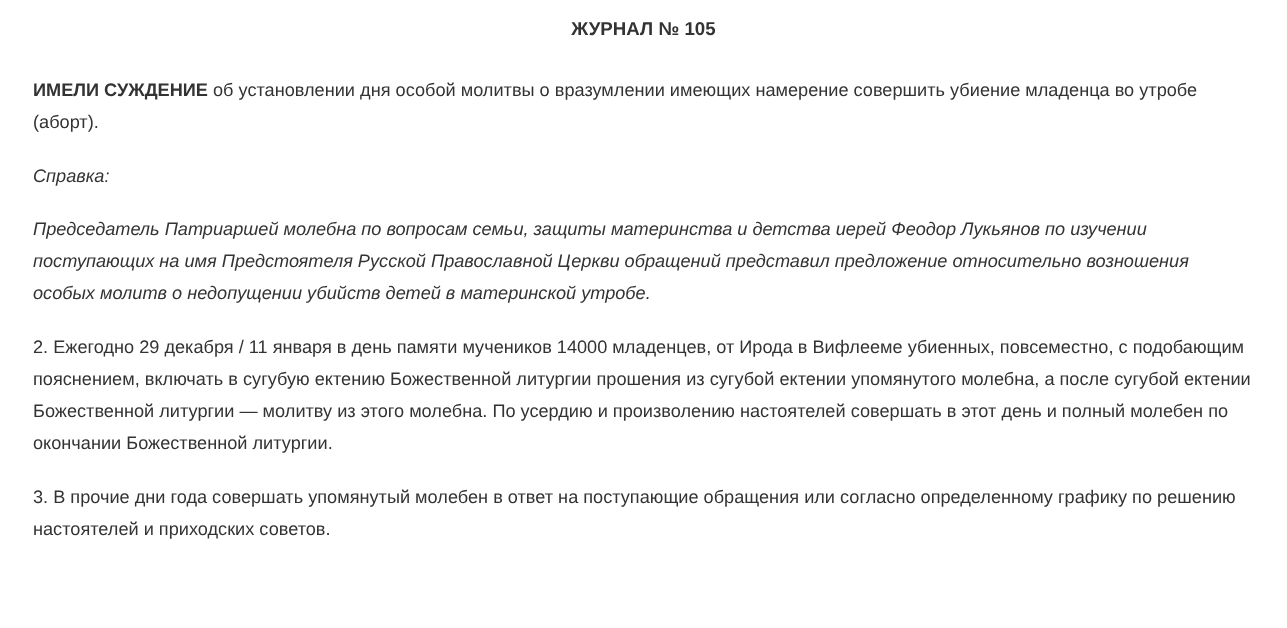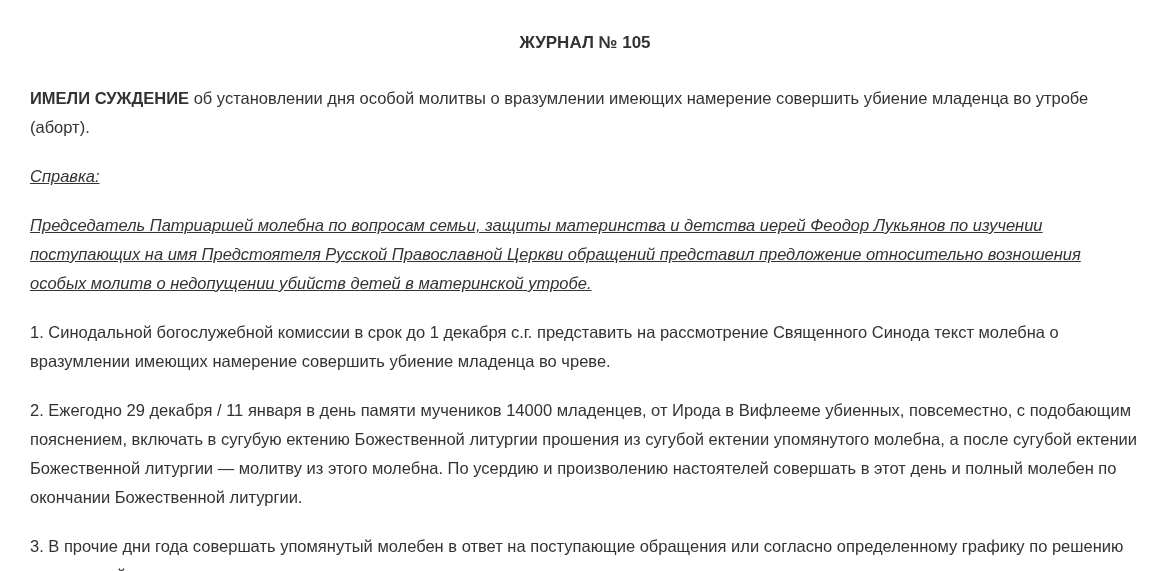--- a/index.html
+++ b/index.html
@@ -4,21 +4,21 @@
 <style>
   html, body {
     margin: 0;
     padding: 0;
     background: #ffffff;
   }
   .page {
     width: 1170px;
     height: 571px;
     box-sizing: border-box;
-    padding: 32px 30px 0 30px;
+    padding: 16px 30px 0 30px;
     background: #ffffff;
     color: #333333;
     font-family: "Liberation Sans", sans-serif;
     font-size: 16.5px;
     line-height: 29px;
     overflow: hidden;
   }
   .doc-title {
     margin: 0 0 30px 0;
     text-align: center;
@@ -27,36 +27,34 @@
     line-height: 22px;
   }
   .para {
     margin: 0 0 20px 0;
   }
   .bold {
     font-weight: bold;
   }
   .italic {
     font-style: italic;
-    text-decoration: underline;
   }
 </style>
 </head>
 <body>
 
 <div class="page">
 
   <h1 class="doc-title">ЖУРНАЛ № 105</h1>
 
   <p class="para"><span class="bold">ИМЕЛИ СУЖДЕНИЕ</span><span> об установлении дня особой молитвы о вразумлении имеющих намерение совершить убиение младенца во утробе (аборт).</span></p>
 
   <p class="para italic">Справка:</p>
 
   <p class="para italic">Председатель Патриаршей молебна по вопросам семьи, защиты материнства и детства иерей Феодор Лукьянов по изучении поступающих на имя Предстоятеля Русской Православной Церкви обращений представил предложение относительно возношения особых молитв о недопущении убийств детей в материнской утробе.</p>
 
 
-  <p class="para">1. Синодальной богослужебной комиссии в срок до 1 декабря с.г. представить на рассмотрение Священного Синода текст молебна о вразумлении имеющих намерение совершить убиение младенца во чреве.</p>
 
   <p class="para">2. Ежегодно 29 декабря / 11 января в день памяти мучеников 14000 младенцев, от Ирода в Вифлееме убиенных, повсеместно, с подобающим пояснением, включать в сугубую ектению Божественной литургии прошения из сугубой ектении упомянутого молебна, а после сугубой ектении Божественной литургии — молитву из этого молебна. По усердию и произволению настоятелей совершать в этот день и полный молебен по окончании Божественной литургии.</p>
 
   <p class="para">3. В прочие дни года совершать упомянутый молебен в ответ на поступающие обращения или согласно определенному графику по решению настоятелей и приходских советов.</p>
 
 </div>
 
 </body></html>

